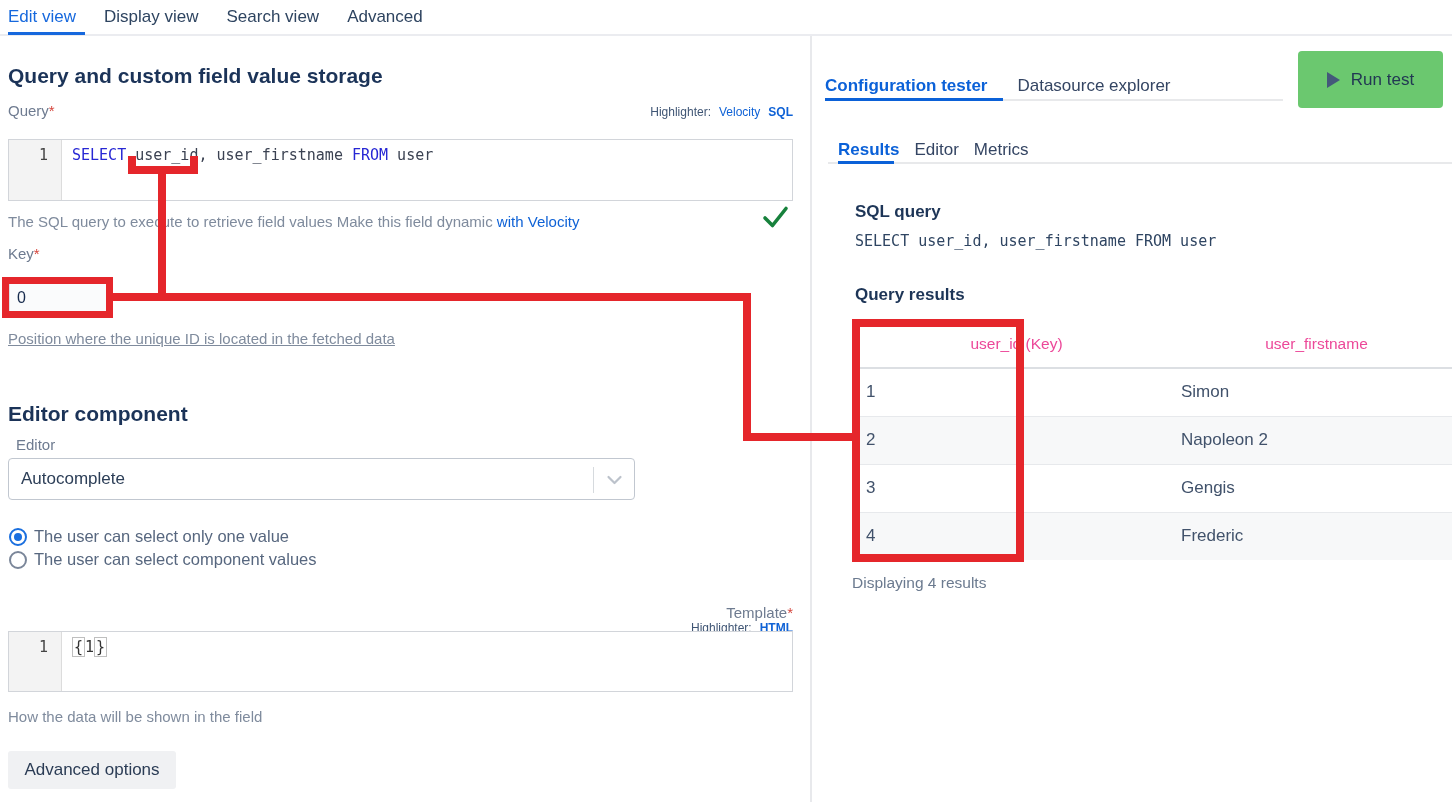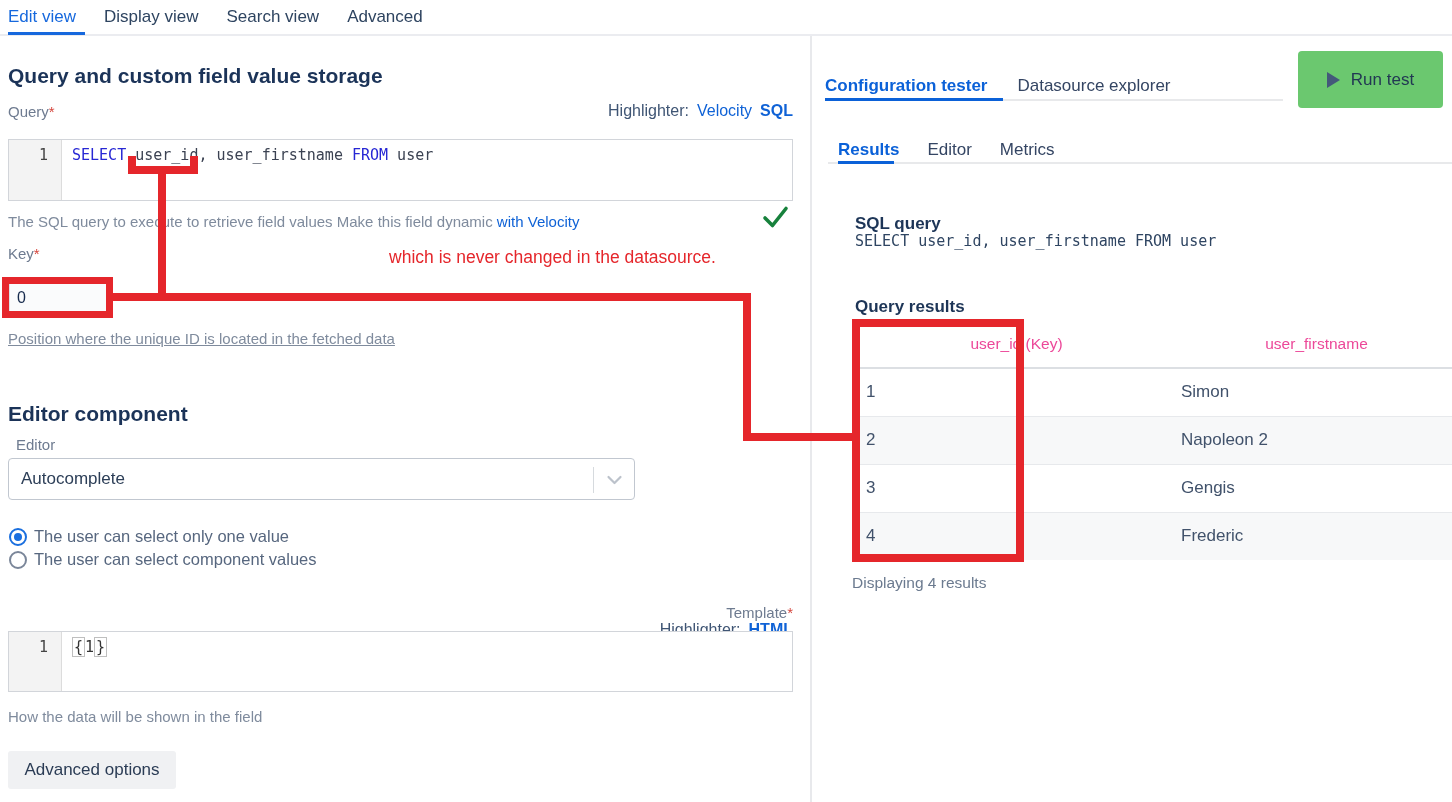--- a/index.html
+++ b/index.html
@@ -12,21 +12,21 @@
   .toptabs { position:absolute; left:8px; top:7px; display:flex; gap:28px; font-size:17px; }
   .toptab { color:#2e4460; cursor:pointer; }
   .toptab.active { color:#1668dd; }
   .toptab-underline { position:absolute; left:8px; top:32px; width:77px; height:3px; background:#1668dd; }
 
   
   .h1 { position:absolute; left:8px; font-size:21px; font-weight:600; color:#1b3358; }
   .label-row { position:absolute; left:8px; width:785px; display:flex; justify-content:space-between; align-items:flex-end; }
   .field-label { font-size:15px; color:#6e7b90; }
   .req { color:#d5453c; }
-  .hl-row { font-size:16px; color:#3f5574; }
+  .hl-row { font-size:12px; color:#3f5574; }
   .hl-link { color:#0f62d6; margin-left:8px; cursor:pointer; }
   .hl-link.bold { font-weight:700; }
 
   .code-editor { position:absolute; left:8px; width:785px; border:1px solid #d2d5da; background:#fff; display:flex; }
   .gutter { width:53px; background:#f3f3f3; border-right:1px solid #dcdcdc; text-align:right; padding:6px 13px 0 0; font-family:"DejaVu Sans Mono", monospace; font-size:15px; color:#444; }
   .code-area { flex:1; padding:6px 0 0 10px; font-family:"DejaVu Sans Mono", monospace; font-size:15px; color:#3b4252; white-space:pre; }
   .kw { color:#2727d4; }
   .brk { border:1px solid #bfbfbf; padding:0 1px; }
 
   .help-text { position:absolute; left:8px; font-size:15px; color:#7f8b9d; }
@@ -55,27 +55,27 @@
   .rtabs { position:absolute; left:825px; top:76px; display:flex; gap:30px; font-size:17px; }
   .rtab { color:#344563; cursor:pointer; }
   .rtab.active { color:#0b61d8; font-weight:600; }
   .rtabs-grayline { position:absolute; left:825px; top:99px; width:458px; height:2px; background:#e8e9eb; }
   .rtabs-blueline { position:absolute; left:825px; top:98px; width:178px; height:3px; background:#0b61d8; }
 
   .run-btn { position:absolute; left:1298px; top:51px; width:145px; height:57px; background:#6bc86f; border:none; border-radius:4px; display:flex; align-items:center; justify-content:center; gap:11px; cursor:pointer; }
   .play-tri { width:0; height:0; border-left:13px solid #44597a; border-top:8px solid transparent; border-bottom:8px solid transparent; }
   .run-label { font-size:17px; color:#223853; font-family:"Liberation Sans", sans-serif; }
 
-  .subtabs { position:absolute; left:838px; top:140px; display:flex; gap:28px; font-size:17px; }
+  .subtabs { position:absolute; left:838px; top:140px; display:flex; gap:15px; font-size:17px; }
   .subtab { color:#344563; cursor:pointer; }
   .subtab.active { color:#0b61d8; font-weight:600; }
   .subtabs-grayline { position:absolute; left:828px; top:162px; width:624px; height:2px; background:#e8e9eb; }
   .subtabs-blueline { position:absolute; left:838px; top:161px; width:56px; height:3px; background:#0b61d8; }
 
-  .r-h3 { position:absolute; left:855px; font-size:17px; font-weight:700; color:#1d3557;margin-top:12px; }
+  .r-h3 { position:absolute; left:855px; font-size:17px; font-weight:700; color:#1d3557; }
   .r-code { position:absolute; left:855px; font-family:"DejaVu Sans Mono", monospace; font-size:15px; color:#2f4562; }
 
   .results-table { position:absolute; left:852px; top:320px; width:600px; border-collapse:collapse; table-layout:fixed; }
   .results-table th { width:315px; height:48px; text-align:center; padding-left:14px; font-weight:400; font-size:15.5px; color:#ec4899; border-bottom:2px solid #dcdfe3; }
   .results-table th + th { width:285px; }
   .results-table td { height:48px; padding-left:14px; font-size:17px; color:#41526b; border-top:1px solid #e7e9ec; }
   .results-table tr:first-child td { border-top:none; }
   .results-table tr.alt { background:#f7f8f9; }
   .results-footer { position:absolute; left:852px; top:574px; font-size:15.5px; color:#6b7a8f; }
 
@@ -234,17 +234,16 @@
 
   <div>
     <div class="anno anno-staple"></div>
     <div class="anno anno-v1 red-fill"></div>
     <div class="anno anno-keybox"></div>
     <div class="anno anno-h1 red-fill"></div>
     <div class="anno anno-v2 red-fill"></div>
     <div class="anno anno-h2 red-fill"></div>
     <div class="anno anno-tablebox"></div>
     <div class="anno anno-text">
-      <div>which is never changed in the datasource.</div>
     </div>
   </div>
 
 </div>
 
 </body></html>

